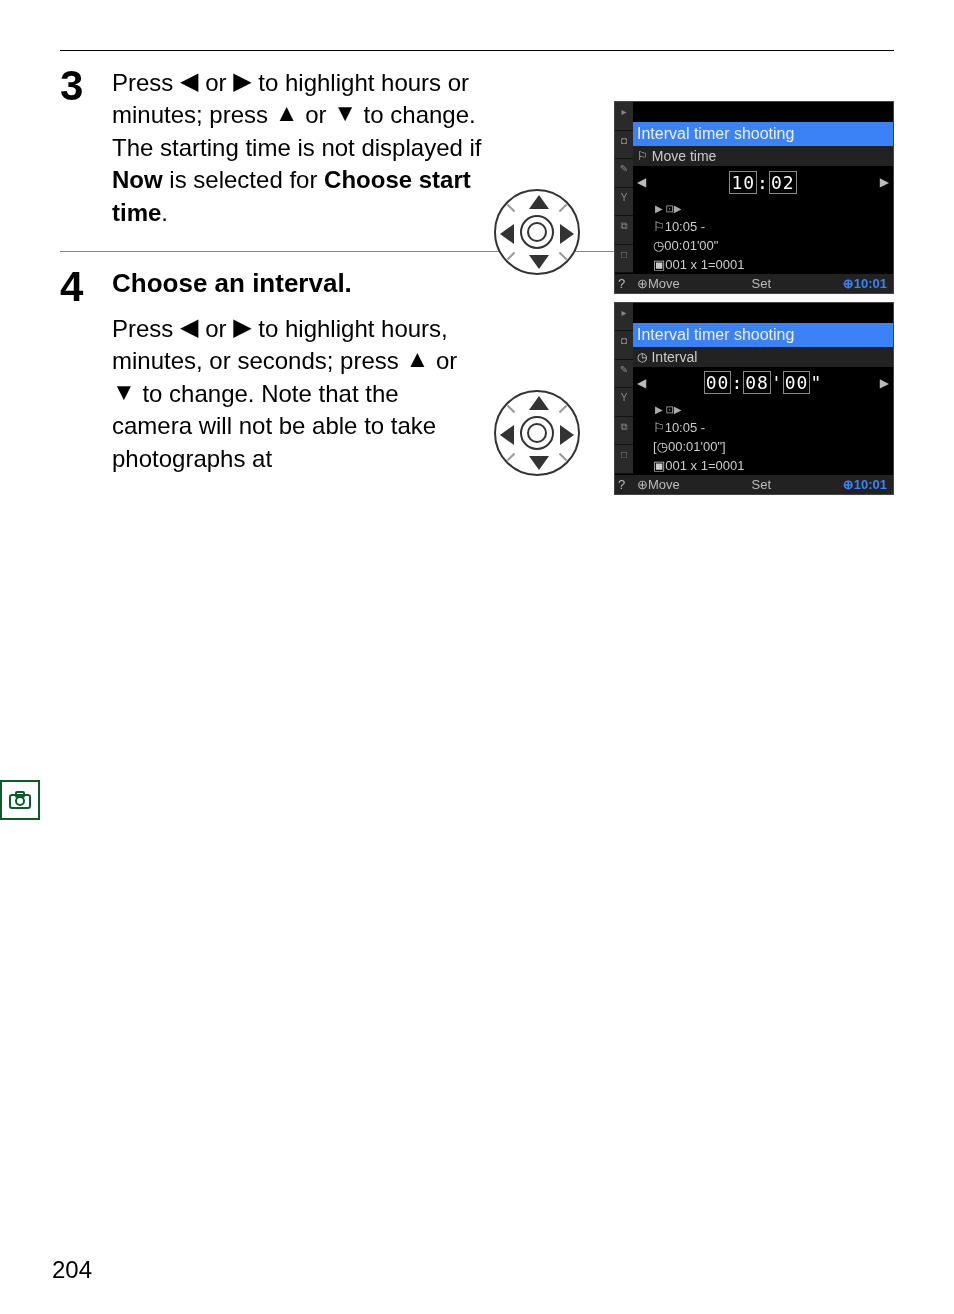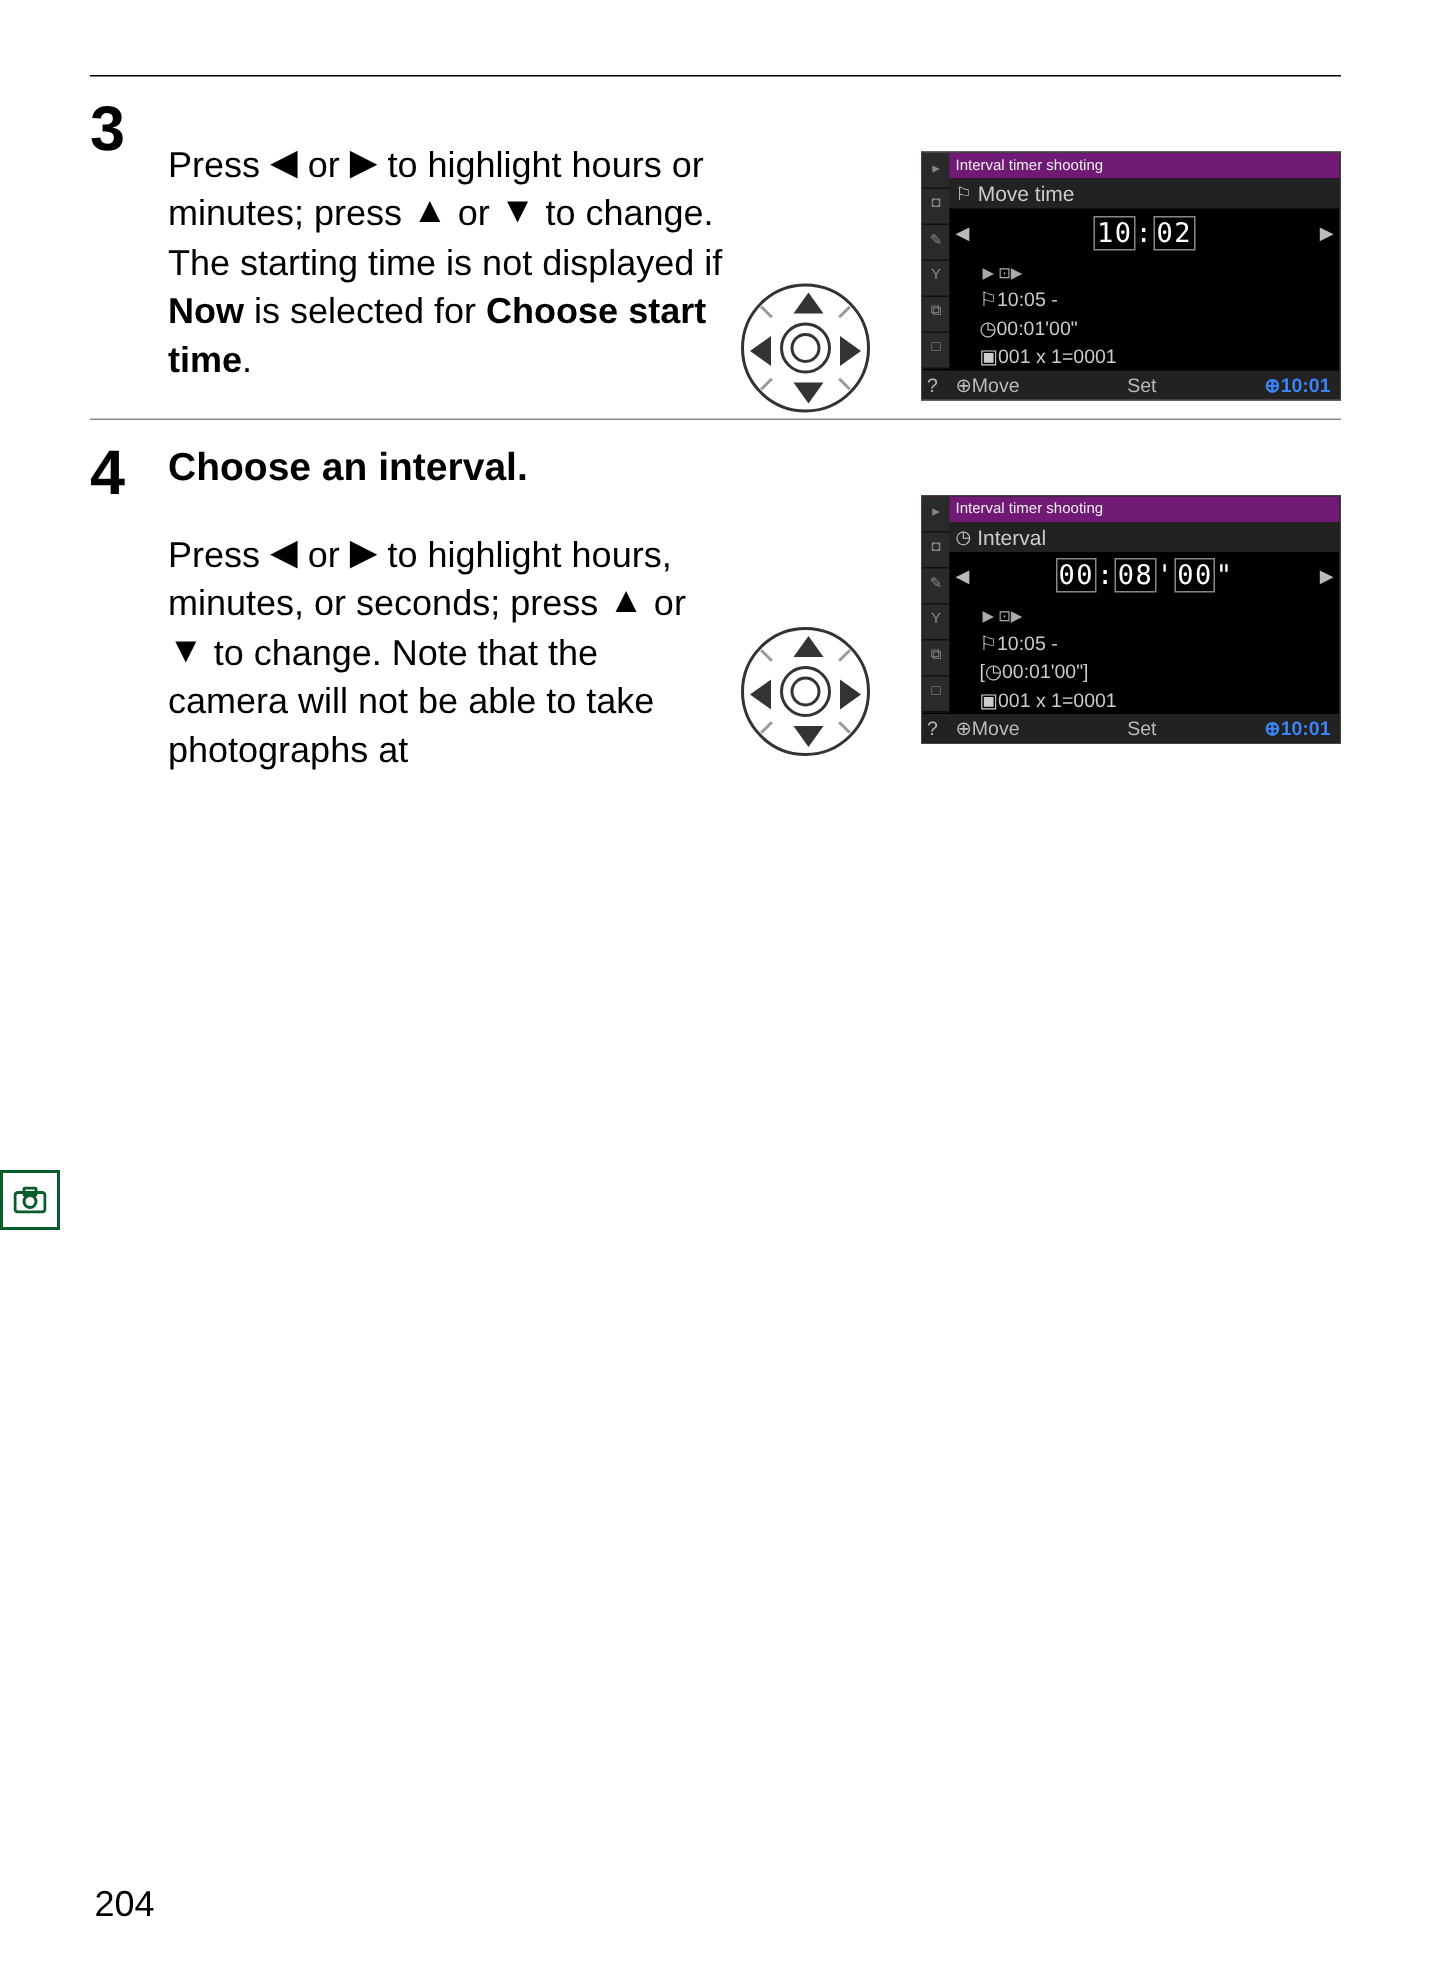--- a/index.html
+++ b/index.html
@@ -38,21 +38,21 @@
     font-size: 26px;
     font-weight: bold;
     margin-bottom: 14px;
   }
   .step-text {
     font-size: 24px;
     line-height: 1.35;
   }
   .step-text .bold { font-weight: bold; }
   .step-text .tri { display:inline-block; position:relative; top:-2px; }
-  .txt-narrow { width: 370px; margin-top: 28px; }
+  .txt-narrow { width: 370px; }
   .txt-wide { width: 770px; margin-top: 4px; }
   .controller {
     position: absolute;
     width: 90px;
     height: 90px;
   }
   .ctrl-outer {
     border: 2px solid #333;
     border-radius: 45px;
     width: 86px;
@@ -105,21 +105,21 @@
     border: 1px solid #444;
   }
   .lcd-tab-col {
     position:absolute;
     left:0; top:0; bottom:20px; width:18px;
     background:#2a2a2a;
     display:flex; flex-direction:column;
   }
   .lcd-tab { flex:1; border-bottom:1px solid #111; font-size:10px; color:#888; text-align:center; padding-top:4px;}
   .lcd-header {
-    background:#701a75; color:#eee; font-size:10px; padding:3px 2px 3px 22px;
+    background:#3b82f6; color:#eee; font-size:16px; padding:3px 2px 3px 22px;margin-top:20px;
   }
   .lcd-sub {
     background:#222; color:#ccc; font-size:14px; padding:2px 2px 2px 22px;
     display:flex; align-items:center;
   }
   .lcd-sub .ic { font-size:12px; margin-right:4px;}
   .lcd-mainrow {
     display:flex; align-items:center; justify-content:space-between;
     padding:4px 4px 4px 22px; height:32px;
   }
@@ -145,21 +145,21 @@
     position: absolute;
     left: 0; top: 780px;
     width: 40px; height: 40px;
     border: 2px solid #0a5d2a;
     display:flex;align-items:center;justify-content:center;
     color:#0a5d2a; font-size:18px;
   }
   .page-num {
     position: absolute;
     bottom: 30px;
-    left: 63px;
+    left: 52px;
     font-size: 24px;
   }
   .step3-extras { position: absolute; top: 36px; right: 0; width: 400px; height: 210px; }
   .step4-extras { position: absolute; top: 36px; right: 0; width: 400px; height: 210px; }
 </style>
 </head>
 <body>
 
 <div class="top-rule"></div>
 

